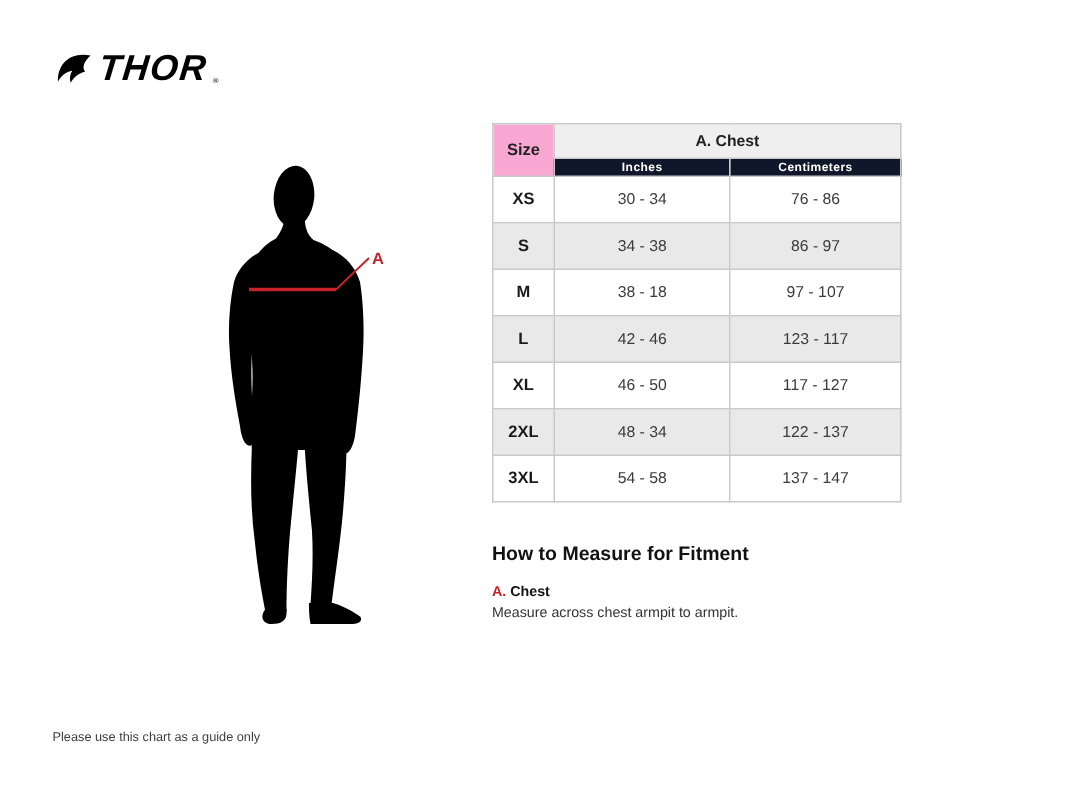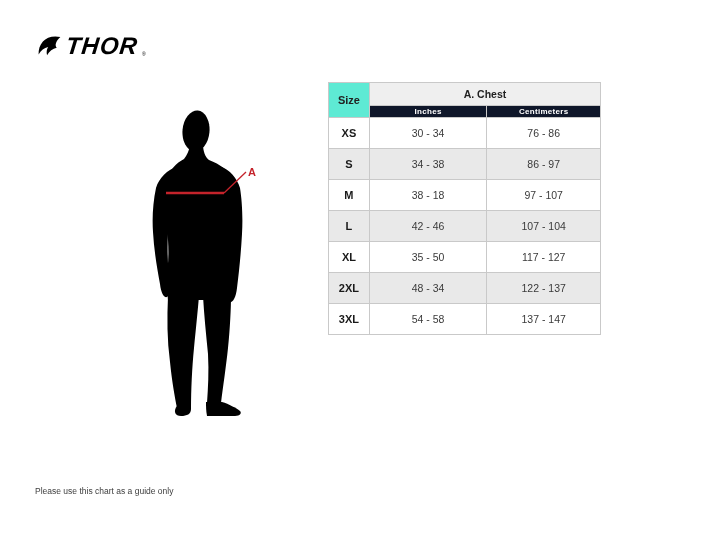--- a/index.html
+++ b/index.html
@@ -61,21 +61,21 @@
     border-collapse: collapse;
     border: 1px solid #b9b9b9;
   }
   table.size-chart th, table.size-chart td {
     border: 1px solid #c9c9c9;
     text-align: center;
     vertical-align: middle;
   }
   th.size-head {
     width: 41px;
-    background: #5eead4;
+    background: #f9a8d4;
     font-size: 11px;
     font-weight: 700;
     color: #222;
   }
   th.group-head {
     height: 23px;
     background: #efefef;
     font-size: 10.5px;
     font-weight: 700;
     color: #222;
@@ -202,37 +202,44 @@
         <td class="val-cell">86 - 97</td>
       </tr>
       <tr class="data-row">
         <td class="size-cell">M</td>
         <td class="val-cell">38 - 18</td>
         <td class="val-cell">97 - 107</td>
       </tr>
       <tr class="data-row alt">
         <td class="size-cell">L</td>
         <td class="val-cell">42 - 46</td>
-        <td class="val-cell">107 - 104</td>
+        <td class="val-cell">123 - 117</td>
       </tr>
       <tr class="data-row">
         <td class="size-cell">XL</td>
-        <td class="val-cell">35 - 50</td>
+        <td class="val-cell">46 - 50</td>
         <td class="val-cell">117 - 127</td>
       </tr>
       <tr class="data-row alt">
         <td class="size-cell">2XL</td>
         <td class="val-cell">48 - 34</td>
         <td class="val-cell">122 - 137</td>
       </tr>
       <tr class="data-row">
         <td class="size-cell">3XL</td>
         <td class="val-cell">54 - 58</td>
         <td class="val-cell">137 - 147</td>
       </tr>
     </tbody>
   </table>
 
+  <div class="measure">
+    <div class="measure-heading">How to Measure for Fitment</div>
+    <div class="measure-item">
+      <div class="measure-label"><span class="measure-key">A.</span> <span>Chest</span></div>
+      <div class="measure-desc">Measure across chest armpit to armpit.</div>
+    </div>
+  </div>
 </div>
 
 <div class="footnote">
   <div>Please use this chart as a guide only</div>
 </div>
 
 </body></html>

